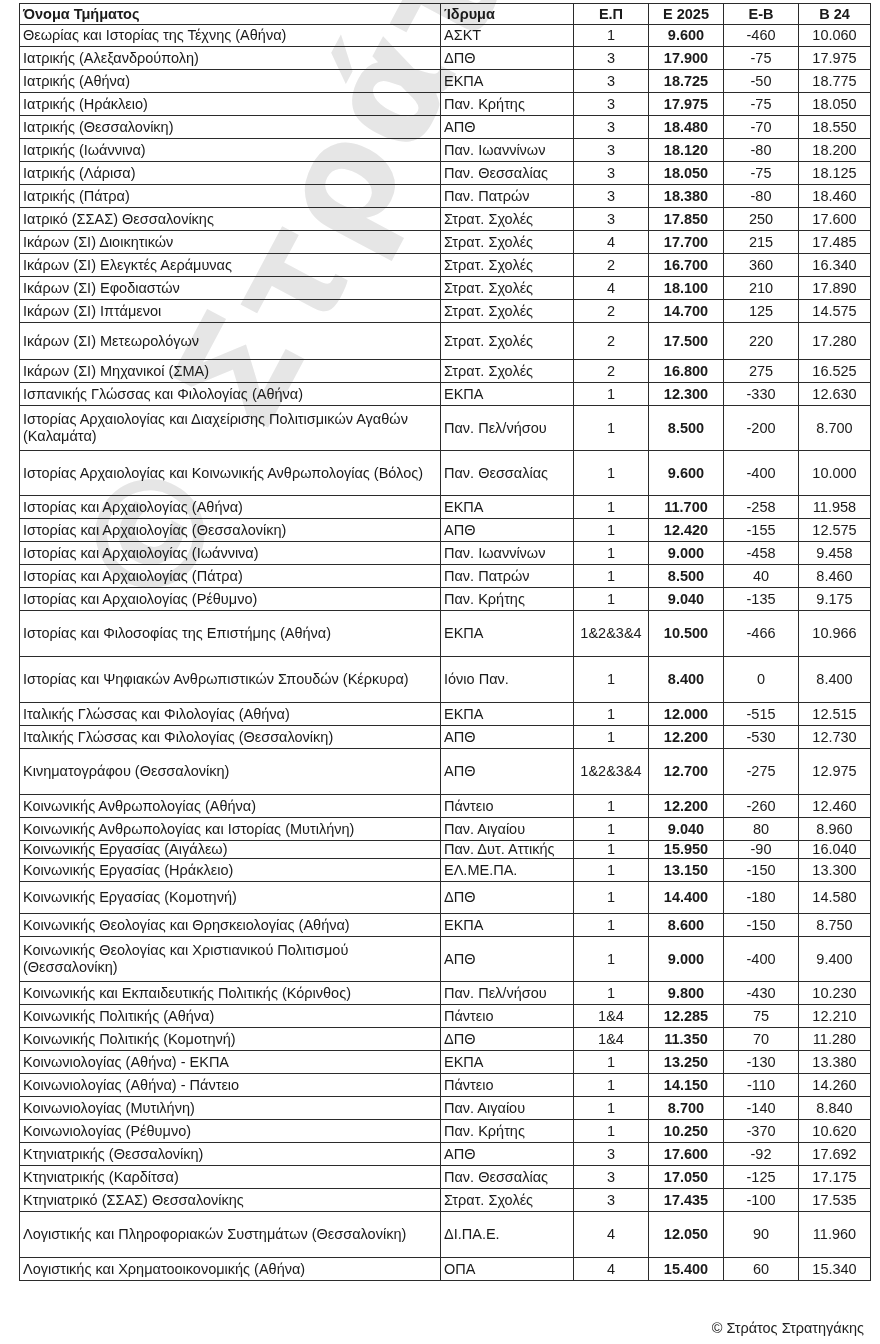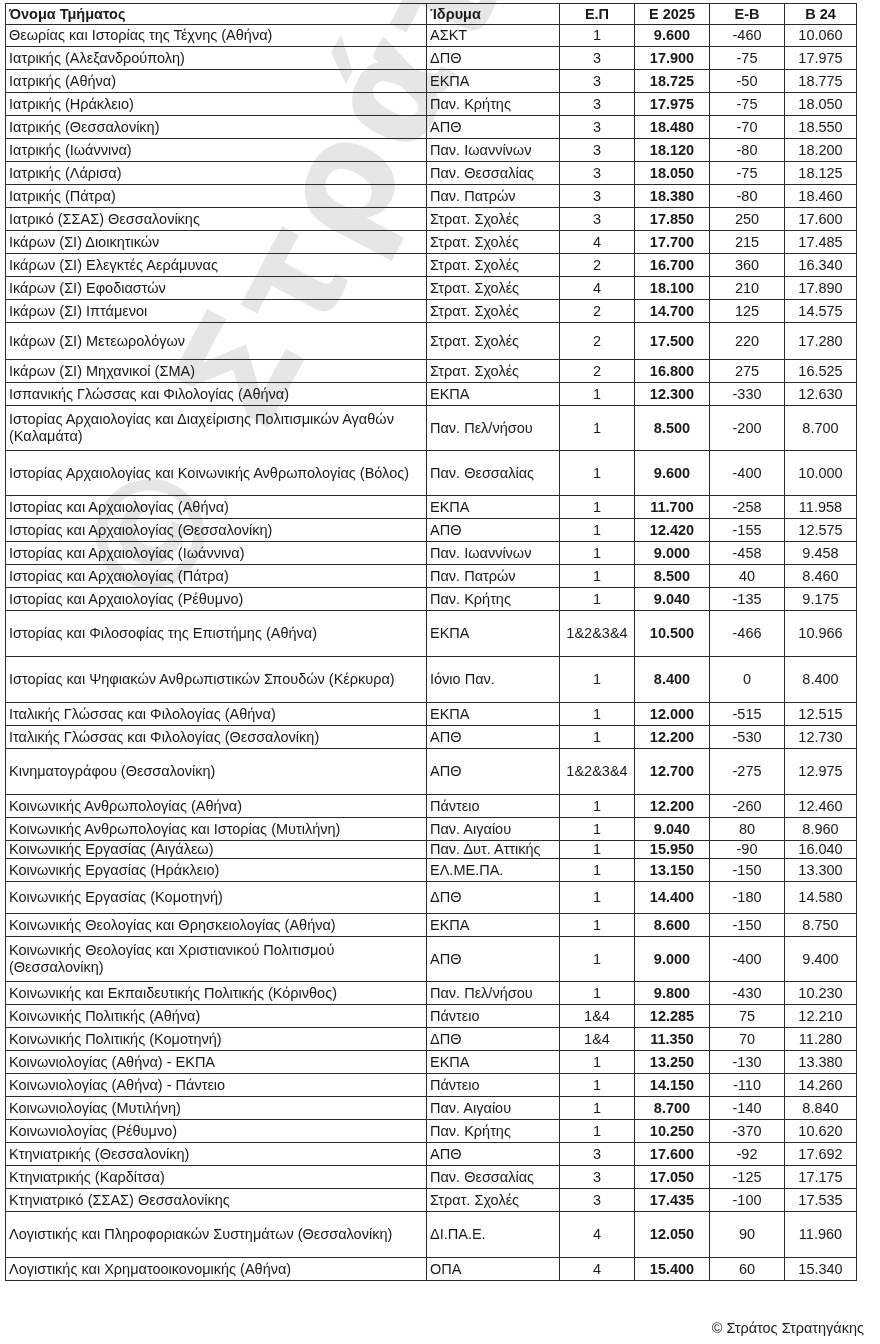--- a/index.html
+++ b/index.html
@@ -2,21 +2,21 @@
 <html><head>
 <meta charset="utf-8">
 <style>
   html, body { margin:0; padding:0; background:#ffffff; }
   body { width:880px; height:1344px; position:relative; overflow:hidden;
          font-family:"Liberation Sans", sans-serif; color:#1a1a1a; }
   .watermark { position:absolute; left:40px; top:560px; transform:rotate(-62deg);
          transform-origin:left top; font-size:150px; font-weight:bold; color:#e6e6e6;
          white-space:nowrap; pointer-events:none; z-index:0; letter-spacing:4px;
          font-family:"DejaVu Sans", sans-serif; }
-  table { position:absolute; left:5px; top:3px; border-collapse:collapse; z-index:1;
+  table { position:absolute; left:19px; top:3px; border-collapse:collapse; z-index:1;
           table-layout:fixed; font-size:14.5px; }
   td, th { border:1.5px solid #2b2b2b; padding:0 3px; line-height:17px; background:transparent; }
   th { font-weight:bold; text-align:center; height:20px; }
   th.left { text-align:left; }
   td.num { text-align:center; }
   td.bold { font-weight:bold; }
   col.c1 { width:421px; } col.c2 { width:133px; } col.c3 { width:75px; }
   col.c4 { width:75px; } col.c5 { width:75px; } col.c6 { width:72px; }
   .copyright { position:absolute; right:16px; top:1320px; font-size:14.5px; color:#222; z-index:1; }
 </style>

